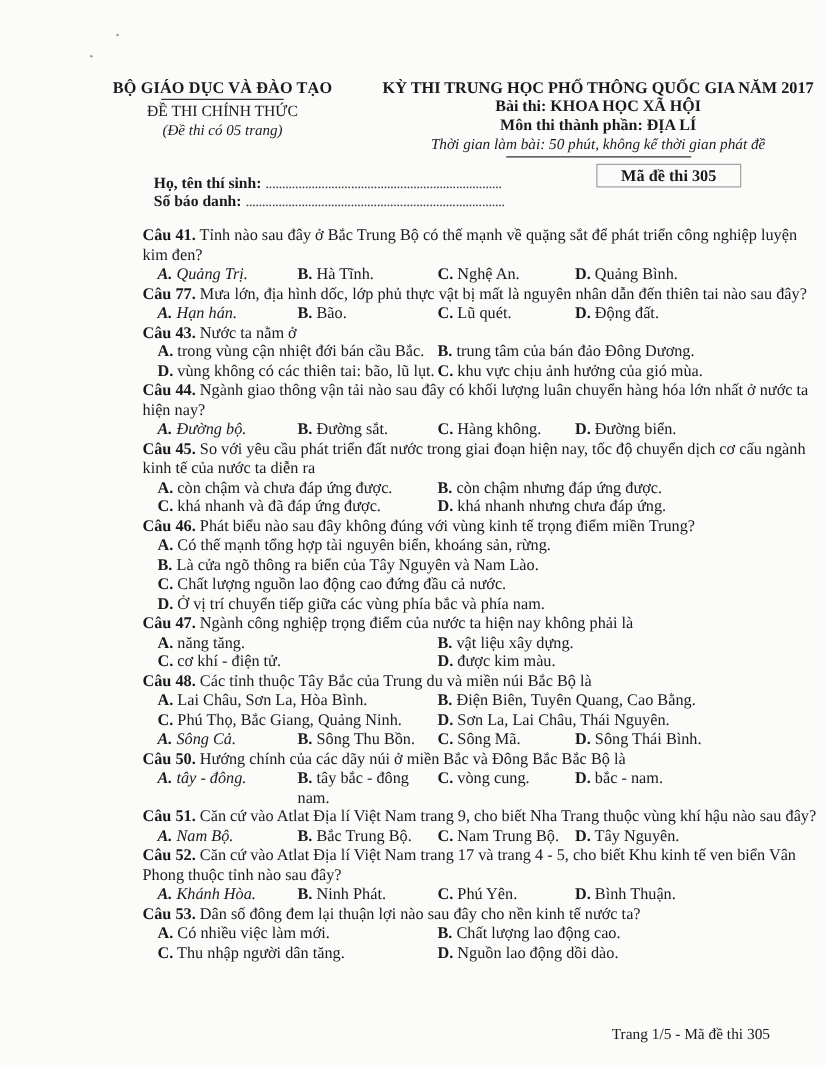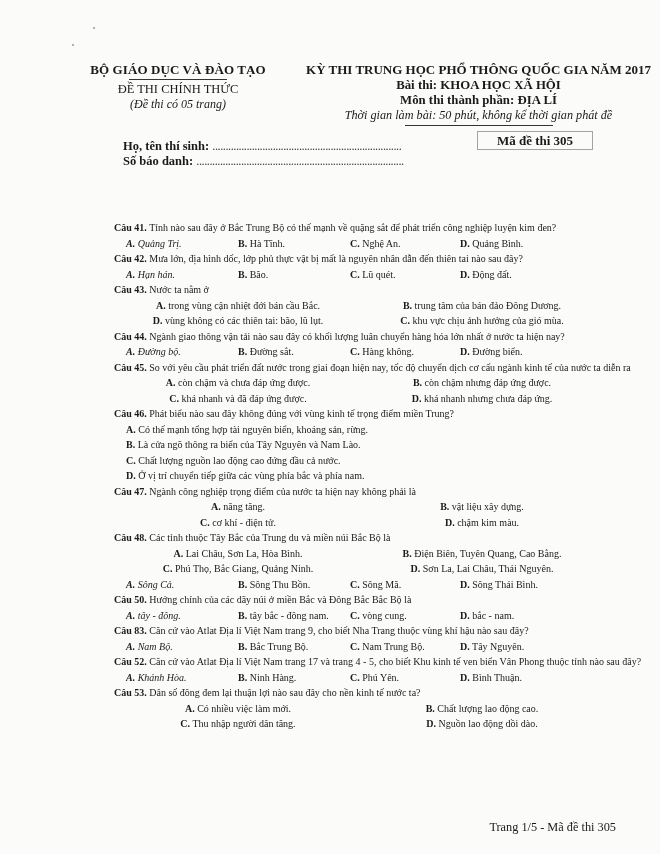--- a/index.html
+++ b/index.html
@@ -20,27 +20,27 @@
   .hdr-right .exam { font-weight: bold; font-size: 13px; }
   .hdr-right .subj { font-weight: bold; font-size: 12.8px; line-height: 15px; }
   .hdr-right .time { font-style: italic; font-size: 12.2px; line-height: 15px; }
   .hdr-right .uline2 { width: 148px; height: 1px; background: #333; margin: 2px auto 0 auto; }
   .code-box {
     position: absolute; left: 461px; top: 131px; width: 114px; height: 17px;
     border: 1px solid #a3a3a3; text-align: center; font-weight: bold; font-size: 13px; line-height: 17px;
   }
   .cand { position: absolute; left: 107px; top: 139px; font-size: 12.5px; font-weight: bold; line-height: 15px; }
   .cand .dots { font-weight: normal; letter-spacing: -0.5px; color: #444; }
-  .qs { position: absolute; left: 98px; top: 180px; width: 540px; font-size: 10px; line-height: 15.5px; margin-top: 40px; }
+  .qs { position: absolute; left: 98px; top: 180px; width: 540px; font-size: 13px; line-height: 15.5px; }
   .q { margin: 0; }
   .q .num { font-weight: bold; }
   .q b.em { font-weight: normal; }
   .opts { display: flex; flex-wrap: wrap; padding-left: 12px; }
   .opts.four .opt { width: 25%; }
-  .opts.two .opt { width: 50%; text-align: center; }
+  .opts.two .opt { width: 50%; }
   .opts.one .opt { width: 100%; }
   .opt .lt { font-weight: bold; }
   .opts.four .opt:nth-child(1) { width: 112px; font-style: italic; }
   .opts.four .opt:nth-child(2) { width: 112px; }
   .opts.four .opt:nth-child(3) { width: 110px; }
   .opts.two .opt:nth-child(odd) { width: 224px; }
   .footer { position: absolute; right: 60px; top: 820px; font-size: 12.3px; }
   .speck { position: absolute; width: 2px; height: 2px; background: #999; border-radius: 50%; }
 </style>
 </head>
@@ -82,21 +82,21 @@
       <div>
         <div class="q"><span class="num">Câu 41.</span> <span>Tỉnh nào sau đây ở Bắc Trung Bộ có thế mạnh về quặng sắt để phát triển công nghiệp luyện kim đen?</span></div>
         <div class="opts four">
           <div class="opt"><span class="lt">A.</span> <span>Quảng Trị.</span></div>
           <div class="opt"><span class="lt">B.</span> <span>Hà Tĩnh.</span></div>
           <div class="opt"><span class="lt">C.</span> <span>Nghệ An.</span></div>
           <div class="opt"><span class="lt">D.</span> <span>Quảng Bình.</span></div>
         </div>
       </div>
       <div>
-        <div class="q"><span class="num">Câu 42.</span> <span>Mưa lớn, địa hình dốc, lớp phủ thực vật bị mất là nguyên nhân dẫn đến thiên tai nào sau đây?</span></div>
+        <div class="q"><span class="num">Câu 77.</span> <span>Mưa lớn, địa hình dốc, lớp phủ thực vật bị mất là nguyên nhân dẫn đến thiên tai nào sau đây?</span></div>
         <div class="opts four">
           <div class="opt"><span class="lt">A.</span> <span>Hạn hán.</span></div>
           <div class="opt"><span class="lt">B.</span> <span>Bão.</span></div>
           <div class="opt"><span class="lt">C.</span> <span>Lũ quét.</span></div>
           <div class="opt"><span class="lt">D.</span> <span>Động đất.</span></div>
         </div>
       </div>
       <div>
         <div class="q"><span class="num">Câu 43.</span> <span>Nước ta nằm ở</span></div>
         <div class="opts two">
@@ -132,21 +132,21 @@
           <div class="opt"><span class="lt">C.</span> <span>Chất lượng nguồn lao động cao đứng đầu cả nước.</span></div>
           <div class="opt"><span class="lt">D.</span> <span>Ở vị trí chuyển tiếp giữa các vùng phía bắc và phía nam.</span></div>
         </div>
       </div>
       <div>
         <div class="q"><span class="num">Câu 47.</span> <span>Ngành công nghiệp trọng điểm của nước ta hiện nay </span><b class="em">không</b><span> phải là</span></div>
         <div class="opts two">
           <div class="opt"><span class="lt">A.</span> <span>năng tăng.</span></div>
           <div class="opt"><span class="lt">B.</span> <span>vật liệu xây dựng.</span></div>
           <div class="opt"><span class="lt">C.</span> <span>cơ khí - điện tử.</span></div>
-          <div class="opt"><span class="lt">D.</span> <span>chậm kim màu.</span></div>
+          <div class="opt"><span class="lt">D.</span> <span>được kim màu.</span></div>
         </div>
       </div>
       <div>
         <div class="q"><span class="num">Câu 48.</span> <span>Các tỉnh thuộc Tây Bắc của Trung du và miền núi Bắc Bộ là</span></div>
         <div class="opts two">
           <div class="opt"><span class="lt">A.</span> <span>Lai Châu, Sơn La, Hòa Bình.</span></div>
           <div class="opt"><span class="lt">B.</span> <span>Điện Biên, Tuyên Quang, Cao Bằng.</span></div>
           <div class="opt"><span class="lt">C.</span> <span>Phú Thọ, Bắc Giang, Quảng Ninh.</span></div>
           <div class="opt"><span class="lt">D.</span> <span>Sơn La, Lai Châu, Thái Nguyên.</span></div>
         </div>
@@ -162,33 +162,33 @@
       <div>
         <div class="q"><span class="num">Câu 50.</span> <span>Hướng chính của các dãy núi ở miền Bắc và Đông Bắc Bắc Bộ là</span></div>
         <div class="opts four">
           <div class="opt"><span class="lt">A.</span> <span>tây - đông.</span></div>
           <div class="opt"><span class="lt">B.</span> <span>tây bắc - đông nam.</span></div>
           <div class="opt"><span class="lt">C.</span> <span>vòng cung.</span></div>
           <div class="opt"><span class="lt">D.</span> <span>bắc - nam.</span></div>
         </div>
       </div>
       <div>
-        <div class="q"><span class="num">Câu 83.</span> <span>Căn cứ vào Atlat Địa lí Việt Nam trang 9, cho biết Nha Trang thuộc vùng khí hậu nào sau đây?</span></div>
+        <div class="q"><span class="num">Câu 51.</span> <span>Căn cứ vào Atlat Địa lí Việt Nam trang 9, cho biết Nha Trang thuộc vùng khí hậu nào sau đây?</span></div>
         <div class="opts four">
           <div class="opt"><span class="lt">A.</span> <span>Nam Bộ.</span></div>
           <div class="opt"><span class="lt">B.</span> <span>Bắc Trung Bộ.</span></div>
           <div class="opt"><span class="lt">C.</span> <span>Nam Trung Bộ.</span></div>
           <div class="opt"><span class="lt">D.</span> <span>Tây Nguyên.</span></div>
         </div>
       </div>
       <div>
         <div class="q"><span class="num">Câu 52.</span> <span>Căn cứ vào Atlat Địa lí Việt Nam trang 17 và trang 4 - 5, cho biết Khu kinh tế ven biển Vân Phong thuộc tỉnh nào sau đây?</span></div>
         <div class="opts four">
           <div class="opt"><span class="lt">A.</span> <span>Khánh Hòa.</span></div>
-          <div class="opt"><span class="lt">B.</span> <span>Ninh Hàng.</span></div>
+          <div class="opt"><span class="lt">B.</span> <span>Ninh Phát.</span></div>
           <div class="opt"><span class="lt">C.</span> <span>Phú Yên.</span></div>
           <div class="opt"><span class="lt">D.</span> <span>Bình Thuận.</span></div>
         </div>
       </div>
       <div>
         <div class="q"><span class="num">Câu 53.</span> <span>Dân số đông đem lại thuận lợi nào sau đây cho nền kinh tế nước ta?</span></div>
         <div class="opts two">
           <div class="opt"><span class="lt">A.</span> <span>Có nhiều việc làm mới.</span></div>
           <div class="opt"><span class="lt">B.</span> <span>Chất lượng lao động cao.</span></div>
           <div class="opt"><span class="lt">C.</span> <span>Thu nhập người dân tăng.</span></div>

